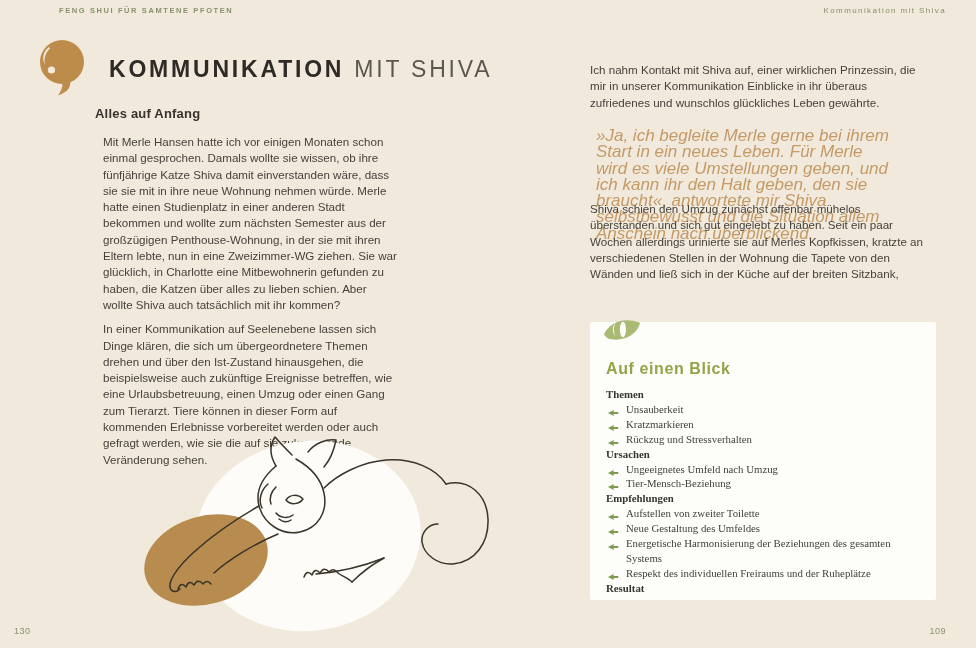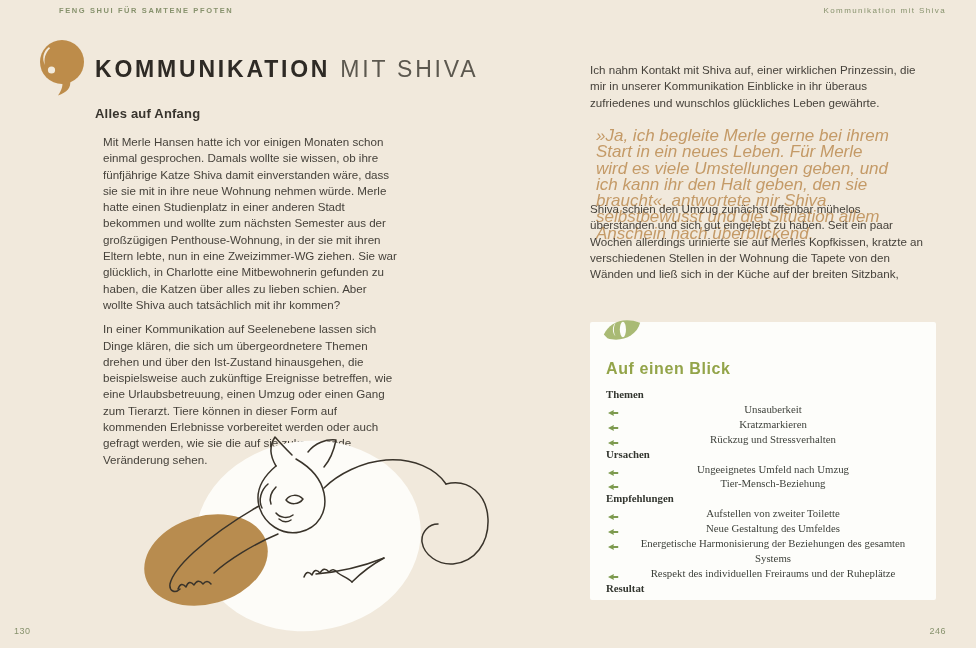--- a/index.html
+++ b/index.html
@@ -25,21 +25,21 @@
   .folio.left{left:14px;}
   .folio.right{right:30px;}
 
   
   .title-icon{position:absolute;left:36px;top:38px;width:52px;height:58px;}
   .chapter-title{
     position:absolute;left:95px;top:56px;
     font-size:23px;letter-spacing:2.8px;color:#57534b;
     white-space:nowrap;
   }
-  .chapter-title .main{font-weight:700;color:#2e2a25;margin-right:10px;}
+  .chapter-title .main{font-weight:700;color:#2e2a25;margin-right:10px;margin-left:14px;}
   .chapter-title .sub{font-weight:400;color:#5c584f;}
 
   
   .subheading{
     position:absolute;left:95px;top:106px;
     font-size:13px;font-weight:700;color:#38342d;letter-spacing:0.2px;
   }
   .body-col-left{
     position:absolute;left:95px;top:126px;width:312px;
     font-size:11.6px;line-height:16.3px;color:#46423b;
@@ -77,21 +77,21 @@
     margin:10px 0 9px 0;
     font-family:"Liberation Sans",sans-serif;
   }
   .glance-list{
     font-family:"Liberation Serif",serif;
     font-size:10.8px;line-height:14.9px;color:#3d403a;
   }
   .gb-section-title{font-weight:700;color:#33362f;}
   .gb-item{display:flex;align-items:flex-start;}
   .gb-bullet{flex:0 0 auto;width:11px;height:8px;margin:4px 7px 0 2px;}
-  .gb-item-text{flex:1 1 auto;text-align:center;}
+  .gb-item-text{flex:1 1 auto;}
 </style>
 </head>
 <body>
 
 <div class="spread">
 
   <div class="running-head left">FENG SHUI FÜR SAMTENE PFOTEN</div>
 
   <div class="title-icon">
     <svg width="52" height="58" viewBox="0 0 52 58">
@@ -228,15 +228,15 @@
               <path d="M0,4.5 L7.5,0.6 L7,3.1 L13,3.1 L13,5.9 L7,5.9 L7.5,8.4 Z" fill="#7d9a4e"></path>
             </svg></span>
         <span class="gb-item-text">Respekt des individuellen Freiraums und der Ruheplätze</span>
       </div>
 
       <div class="gb-section-title">Resultat</div>
 
     </div>
   </div>
 
-  <div class="folio right">246</div>
+  <div class="folio right">109</div>
 
 </div>
 
 </body></html>

